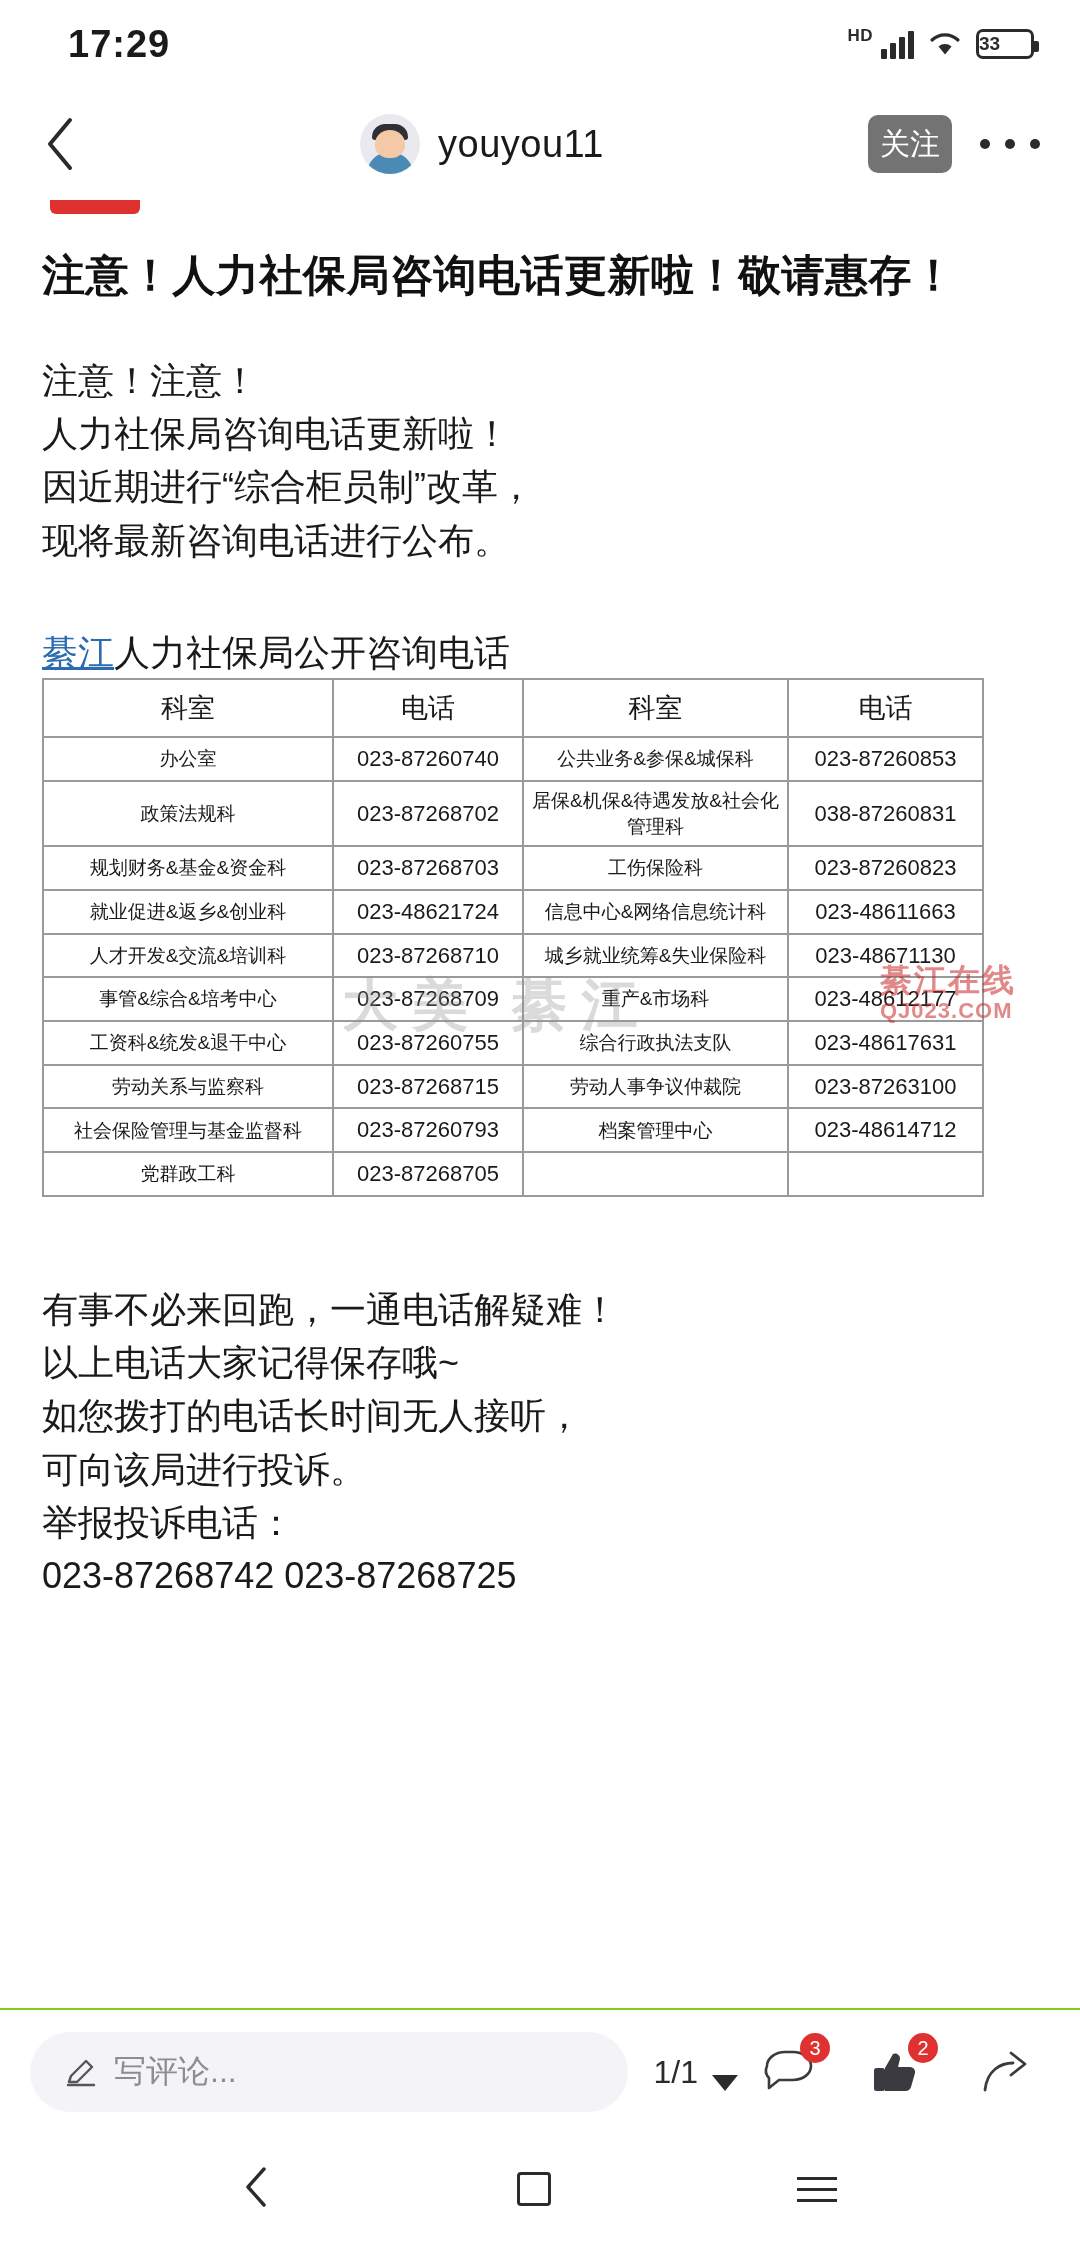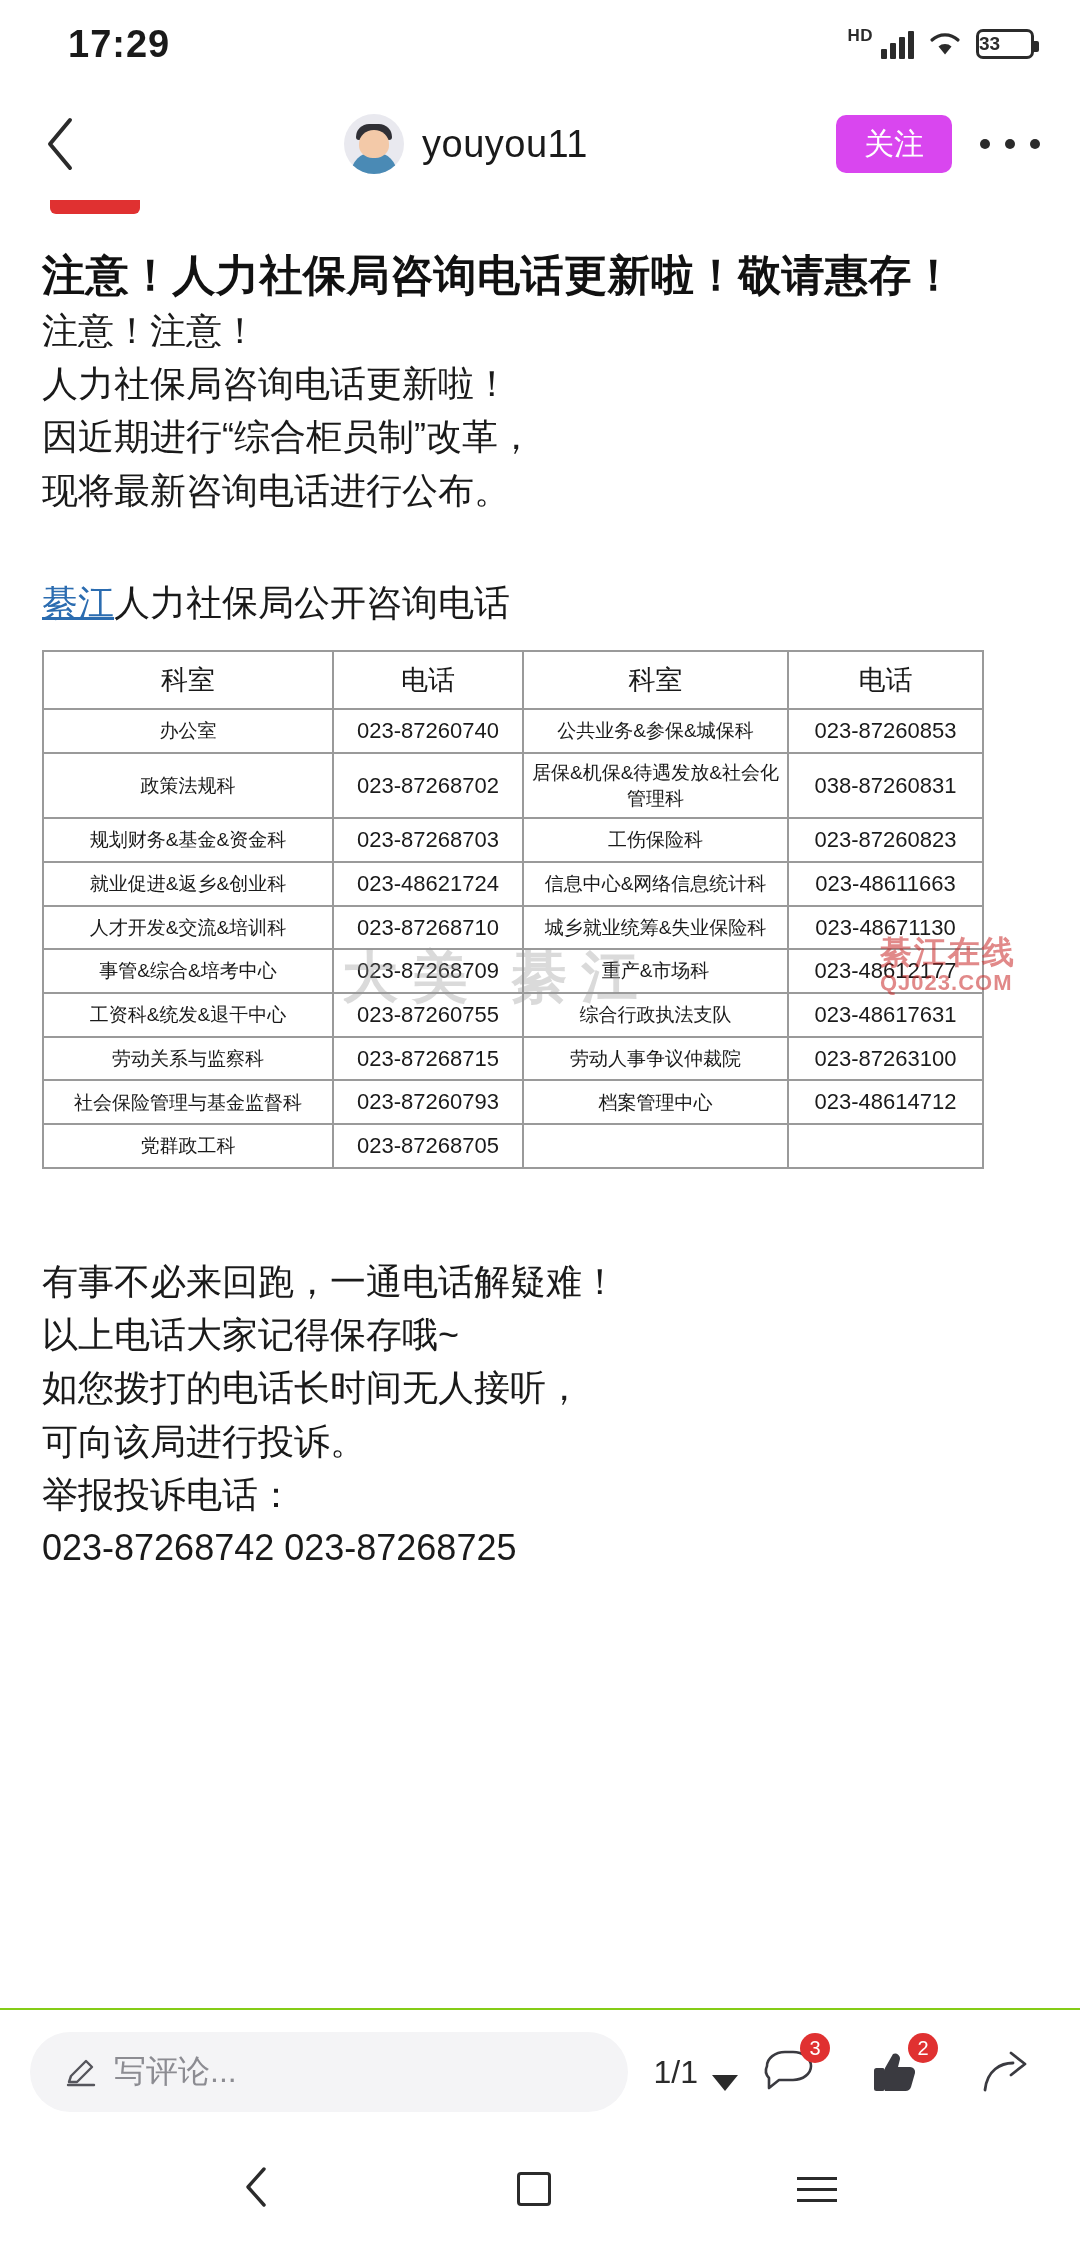--- a/index.html
+++ b/index.html
@@ -145,26 +145,26 @@
     height: 22px;
     background: #4a8ab5;
     border-radius: 22px 22px 0 0;
   }
   .nav-username {
     font-size: 38px;
     color: #1a1a1a;
     letter-spacing: 0.5px;
   }
   .follow-btn {
-    background: #d946ef;
+    background: #737373;
     color: #ffffff;
     font-size: 30px;
     border: none;
     border-radius: 10px;
-    padding: 14px 28px;
+    padding: 14px 12px;
     line-height: 1;
     margin-right: 28px;
     font-family: "Liberation Sans", sans-serif;
   }
   .more-btn {
     width: 60px;
     display: flex;
     align-items: center;
     justify-content: space-between;
   }
@@ -206,36 +206,36 @@
     font-weight: bold;
     color: #111111;
     line-height: 1.3;
     margin-top: 26px;
     letter-spacing: 0.5px;
   }
   .para {
     font-size: 36px;
     color: #1a1a1a;
     line-height: 1.48;
+    margin-top: 50px;
   }
   .para p { margin: 0; }
 
   .section-heading {
     font-size: 36px;
     color: #1a1a1a;
     margin-top: 62px;
   }
   .section-heading .link {
     color: #2b6cb0;
     text-decoration: underline;
   }
 
   
   table.phone-table {
-    margin-top: 22px;
     border-collapse: collapse;
     width: 940px;
     table-layout: fixed;
     position: relative;
     z-index: 2;
   }
   table.phone-table th,
   table.phone-table td {
     border: 2px solid #9a9a9a;
     text-align: center;

